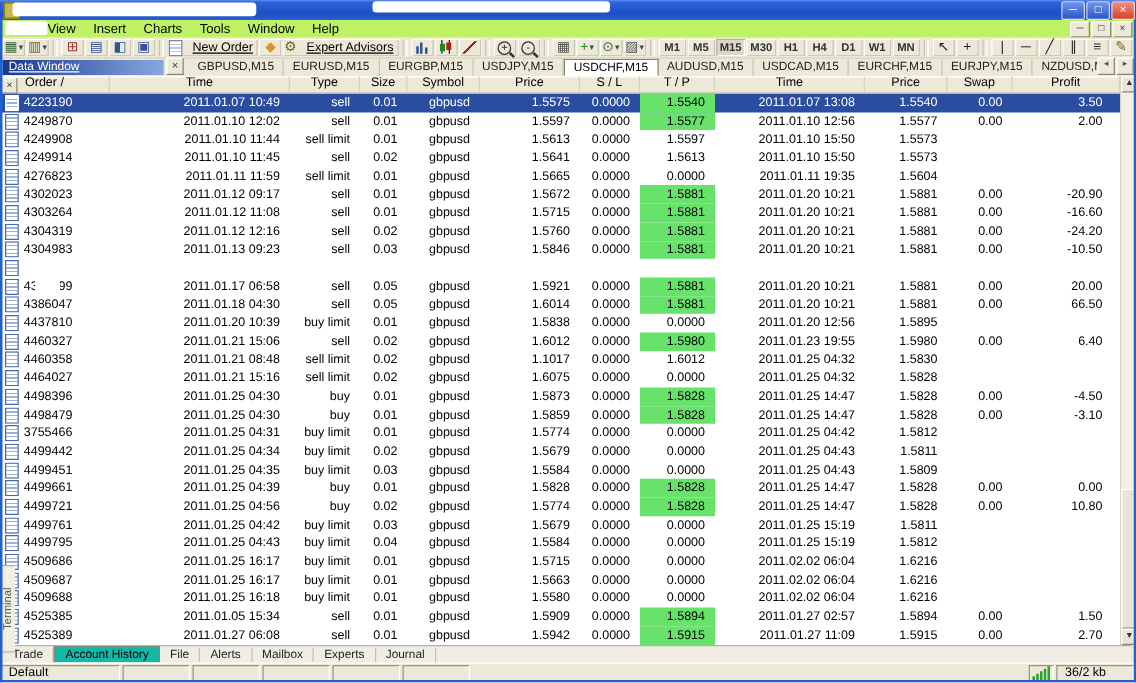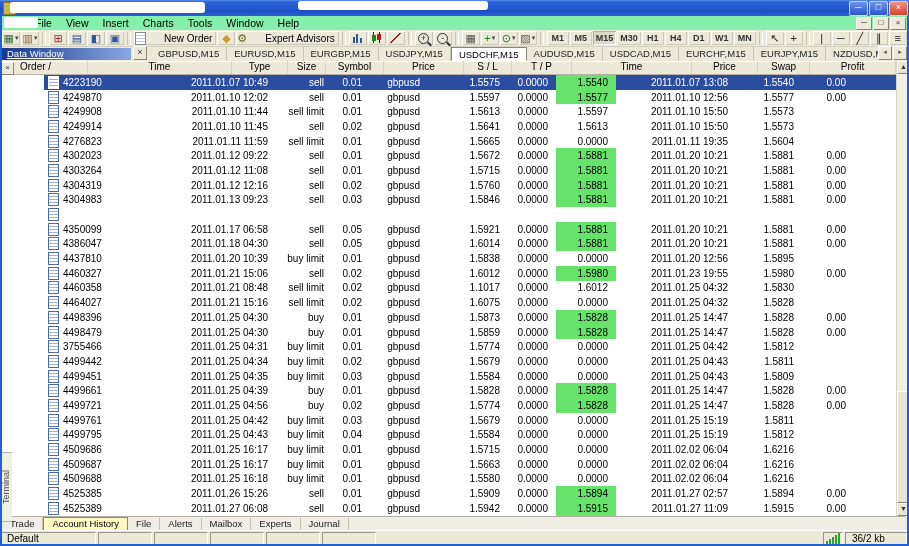--- a/index.html
+++ b/index.html
@@ -9,35 +9,35 @@
   
   .titlebar{position:absolute;top:0;left:0;right:0;height:16px;display:flex;align-items:center;
     background:linear-gradient(180deg,#5a8ef0 0%,#2b63d8 12%,#1e4fc4 70%,#2a5fd6 100%);}
   .app-icon{width:11px;height:11px;margin:0 3px;background:#c8b84a;border:1px solid #8a7820;flex:none;}
   .window-title{flex:1;color:#fff;font-size:10px;font-weight:bold;white-space:nowrap;overflow:hidden;}
   .win-btn{width:17px;height:13px;margin:1px 1px 0 0;border-radius:2px;border:1px solid rgba(255,255,255,.7);
     color:#fff;font-size:9px;line-height:11px;text-align:center;flex:none;
     background:linear-gradient(180deg,#6f94ee,#2b55c8);}
   .win-btn.close{background:linear-gradient(180deg,#ef9181,#d4402a);}
   
-  .menubar{position:absolute;top:16px;left:0;right:0;height:14px;background:#86efac;display:flex;align-items:center;padding-left:28px;}
+  .menubar{position:absolute;top:16px;left:0;right:0;height:14px;background:#bef264;display:flex;align-items:center;}
   .menu-items{display:flex;align-items:center;height:100%;}
   .menu-item{font-size:10.5px;padding:0 7px;line-height:14px;}
   .child-controls{margin-left:auto;display:flex;gap:1px;padding-right:3px;}
   .cw-btn{width:14px;height:11px;background:#ece9d8;border:1px solid;border-color:#fff #8a8674 #8a8674 #fff;
     font-size:8px;line-height:9px;text-align:center;color:#333;}
   
   .toolbar{position:absolute;top:30px;left:0;right:0;height:17px;background:#ece9d8;
     border-bottom:1px solid #d4d0c0;display:flex;align-items:center;padding-left:2px;gap:1px;box-sizing:border-box;}
   .tbtn{height:14px;min-width:16px;display:inline-flex;align-items:center;justify-content:center;
     padding:0 1px;box-shadow:inset 1px 1px 0 #fff,inset -1px -1px 0 #cdc9b9;background:#ece9d8;flex:none;}
   .tsep{width:2px;height:13px;border-left:1px solid #c9c5b5;border-right:1px solid #fff;margin:0 2px;flex:none;}
   .tico{display:inline-block;font-size:11px;line-height:12px;}
   .tico::before{content:attr(data-glyph);}
-  .tlabel{font-size:10px;margin:0 3px 0 18px;white-space:nowrap;}
+  .tlabel{font-size:10px;margin:0 3px 0 8px;white-space:nowrap;text-decoration:underline;}
   .tdd{font-size:7px;margin-left:1px;color:#444;}
   .tf{font-size:9px;font-weight:bold;color:#333;padding:0 3px;}
   .tf.active{background:#dcd8c8;box-shadow:inset 1px 1px 0 #b5b2a5,inset -1px -1px 0 #fff;}
   .tico-page{width:9px;height:11px;background:#fff;border:1px solid #888;
     background-image:repeating-linear-gradient(#fff 0 2px,#b8c8e8 2px 3px);}
   .tico-bars{width:11px;height:11px;background-repeat:no-repeat;
     background-image:linear-gradient(#32529c,#32529c),linear-gradient(#32529c,#32529c),linear-gradient(#32529c,#32529c);
     background-size:2px 6px,2px 9px,2px 5px;background-position:1px 4px,4px 1px,8px 5px;}
   .tico-candle{width:11px;height:12px;background-repeat:no-repeat;
     background-image:linear-gradient(#1d8a1d,#1d8a1d),linear-gradient(#b02020,#b02020),linear-gradient(#222,#222),linear-gradient(#222,#222);
@@ -58,21 +58,21 @@
   .ctab.active{background:#fff;border:1px solid #8a8674;border-bottom:1px solid #fff;color:#000;}
   .tab-scroll{display:flex;gap:1px;margin:0 2px 1px auto;}
   .ts-btn{width:12px;height:12px;background:#ece9d8;border:1px solid;border-color:#fff #8a8674 #8a8674 #fff;
     font-size:7px;line-height:10px;text-align:center;color:#555;}
   
   .grid{position:absolute;top:61px;left:0;width:896px;height:455px;background:#fff;}
   .ghead{display:flex;height:14px;background:#ece9d8;border-bottom:1px solid #b5b2a5;box-sizing:border-box;}
   .hc{font-size:10px;line-height:12px;text-align:center;border-right:1px solid #d8d4c4;
     box-shadow:inset 0 1px 0 #fff;box-sizing:border-box;flex:none;overflow:hidden;white-space:nowrap;}
   .hc.c0{text-align:left;padding-left:20px;}
-  .rows{position:absolute;top:14px;left:0;right:0;bottom:0;overflow:hidden;padding-left:44px;}
+  .rows{position:absolute;top:14px;left:0;right:0;bottom:0;overflow:hidden;}
   .row{display:flex;height:14.7px;align-items:center;}
   .row.sel{background:#2a4da0;color:#fff;}
   .cell{font-size:10px;text-align:right;padding-right:8px;white-space:nowrap;overflow:hidden;box-sizing:border-box;flex:none;}
   .cell.hit{background:#67e26a;color:#000;height:100%;display:flex;align-items:center;justify-content:flex-end;}
   .cell.c0{text-align:left;padding:0 0 0 4px;display:flex;align-items:center;gap:4px;}
   .cell.c11{padding-right:14px;}
   .c0{width:88px}.c1{width:144px}.c2{width:56px}.c3{width:38px}.c4{width:58px}.c5{width:80px}
   .c6{width:48px}.c7{width:60px}.c8{width:120px}.c9{width:66px}.c10{width:52px}.c11{width:86px}
   .doc{width:9px;height:11px;background:#fff;border:1px solid #4a6aaa;flex:none;
     background-image:repeating-linear-gradient(#fff 0 2px,#9cb2da 2px 3px);}
@@ -88,21 +88,21 @@
   
   .term-close{position:absolute;left:1px;top:62px;width:11px;height:11px;background:#ece9d8;border:1px solid;
     border-color:#fff #8a8674 #8a8674 #fff;font-size:8px;line-height:9px;text-align:center;color:#333;z-index:12;}
   .terminal-tab{position:absolute;left:0;top:452px;width:12px;height:70px;background:#f1efe2;
     border:1px solid #b5b2a5;border-left:none;box-sizing:border-box;z-index:10;
     writing-mode:vertical-rl;transform:rotate(180deg);font-size:9px;color:#555;text-align:center;line-height:11px;}
   
   .btabs{position:absolute;top:516px;left:0;right:4px;height:14px;background:#f0eee4;border-top:1px solid #b5b2a5;
     display:flex;align-items:flex-end;padding-left:2px;box-sizing:border-box;}
   .btab{font-size:9.5px;line-height:12px;padding:0 8px;color:#222;border-right:1px solid #c5c1b1;white-space:nowrap;}
-  .btab.active{background:#fef9c3;border:1px solid #8a8674;border-bottom:none;color:#000;margin-top:26px;}
+  .btab.active{background:#14b8a6;border:1px solid #8a8674;border-bottom:none;color:#000;margin-top:26px;}
   
   .statusbar{position:absolute;top:530px;left:0;right:0;height:16px;background:#ece9d8;border-top:1px solid #fff;
     display:flex;align-items:center;font-size:10px;box-sizing:border-box;}
   .sb-help{width:386px;padding-left:6px;flex:none;white-space:nowrap;overflow:hidden;}
   .sb-panel{height:13px;border:1px solid;border-color:#9a9687 #fff #fff #9a9687;margin-right:2px;
     display:flex;align-items:center;padding:0 6px;box-sizing:border-box;flex:none;}
   .sb-default{width:96px;}
   .sb-empty{width:54px;}
   .sb-signal{width:20px;padding:0;justify-content:center;}
   .signal-bars{width:16px;height:12px;background-repeat:no-repeat;
@@ -379,21 +379,21 @@
           <div class="cell c8">2011.01.11 19:35</div>
           <div class="cell c9">1.5604</div>
           <div class="cell c10"></div>
           <div class="cell c11"></div>
         </div>
         <div class="row">
           <div class="cell c0">
             <span class="doc"></span>
             <span class="onum">4302023</span>
           </div>
-          <div class="cell c1">2011.01.12 09:22</div>
+          <div class="cell c1">2011.01.12 09:17</div>
           <div class="cell c2">sell</div>
           <div class="cell c3">0.01</div>
           <div class="cell c4">gbpusd</div>
           <div class="cell c5">1.5672</div>
           <div class="cell c6">0.0000</div>
           <div class="cell c7 hit">1.5881</div>
           <div class="cell c8">2011.01.20 10:21</div>
           <div class="cell c9">1.5881</div>
           <div class="cell c10">0.00</div>
           <div class="cell c11">-20.90</div>
@@ -770,21 +770,21 @@
           <div class="cell c8">2011.02.02 06:04</div>
           <div class="cell c9">1.6216</div>
           <div class="cell c10"></div>
           <div class="cell c11"></div>
         </div>
         <div class="row">
           <div class="cell c0">
             <span class="doc"></span>
             <span class="onum">4525385</span>
           </div>
-          <div class="cell c1">2011.01.26 15:26</div>
+          <div class="cell c1">2011.01.05 15:34</div>
           <div class="cell c2">sell</div>
           <div class="cell c3">0.01</div>
           <div class="cell c4">gbpusd</div>
           <div class="cell c5">1.5909</div>
           <div class="cell c6">0.0000</div>
           <div class="cell c7 hit">1.5894</div>
           <div class="cell c8">2011.01.27 02:57</div>
           <div class="cell c9">1.5894</div>
           <div class="cell c10">0.00</div>
           <div class="cell c11">1.50</div>

